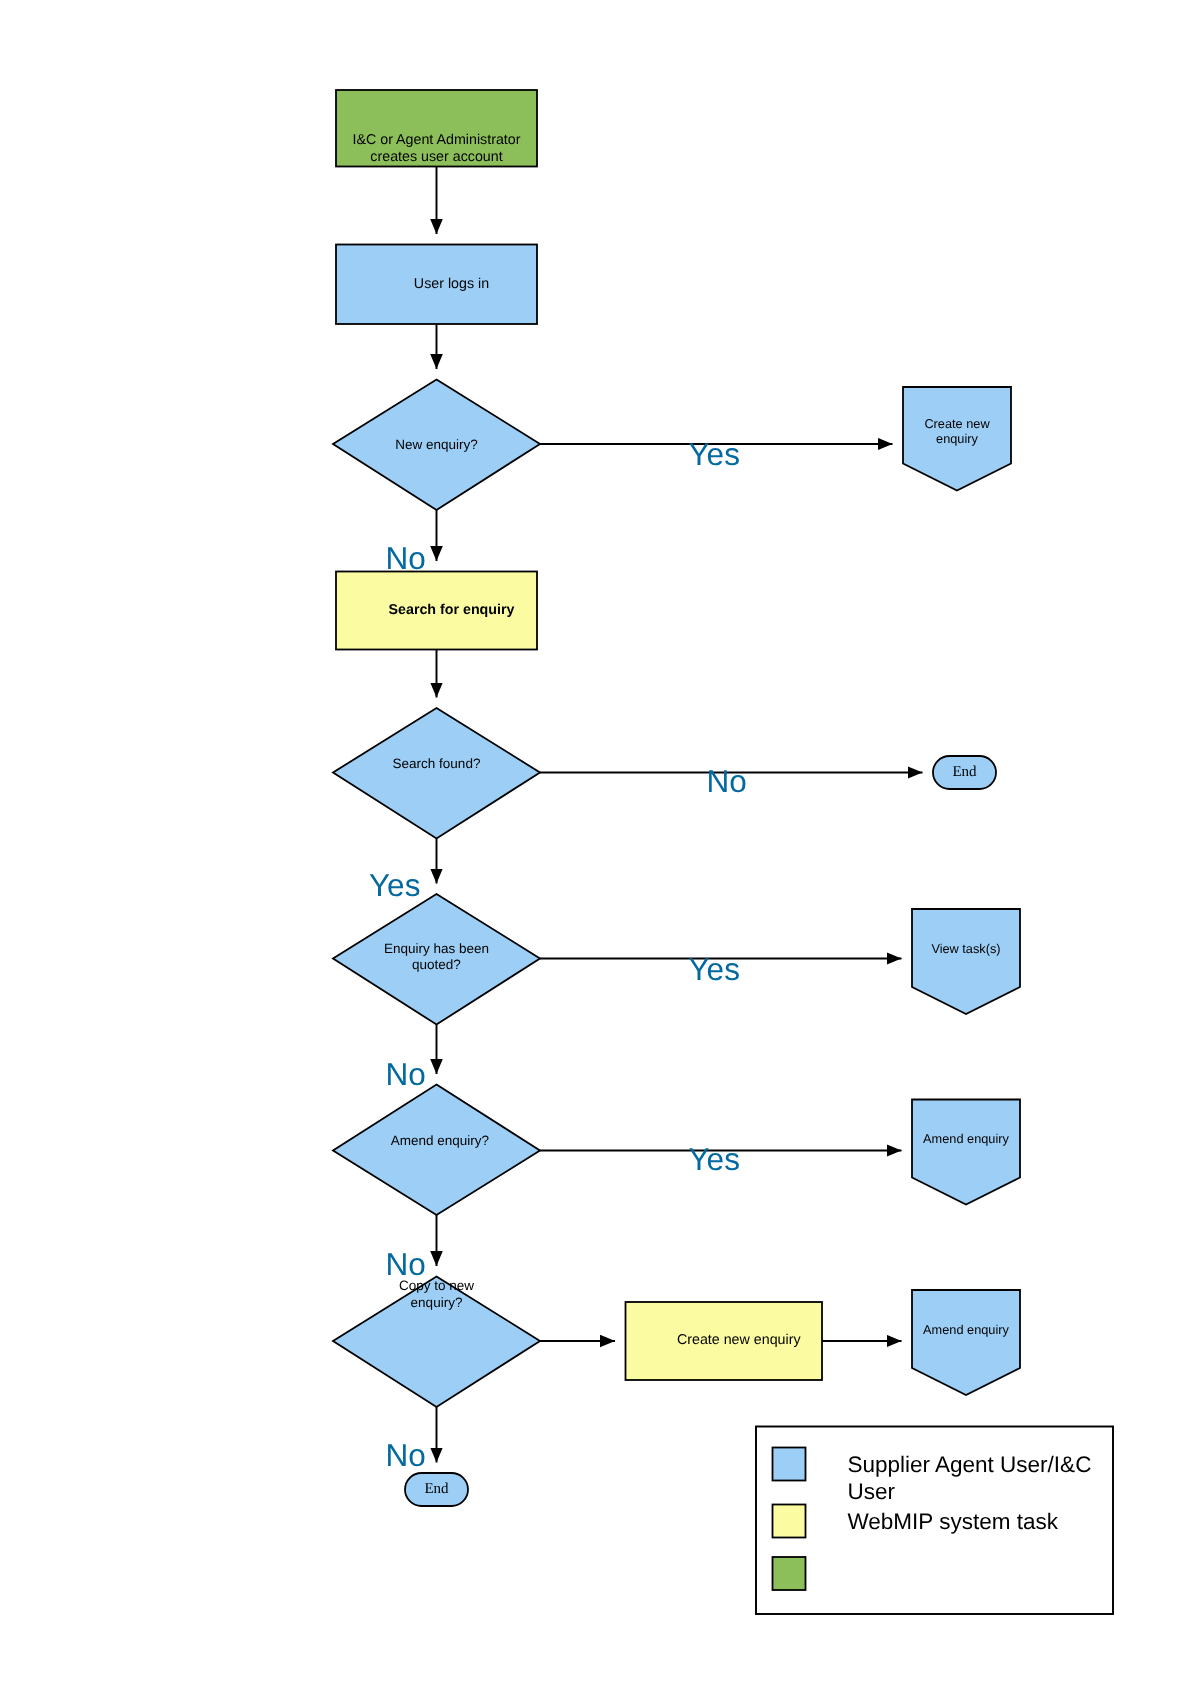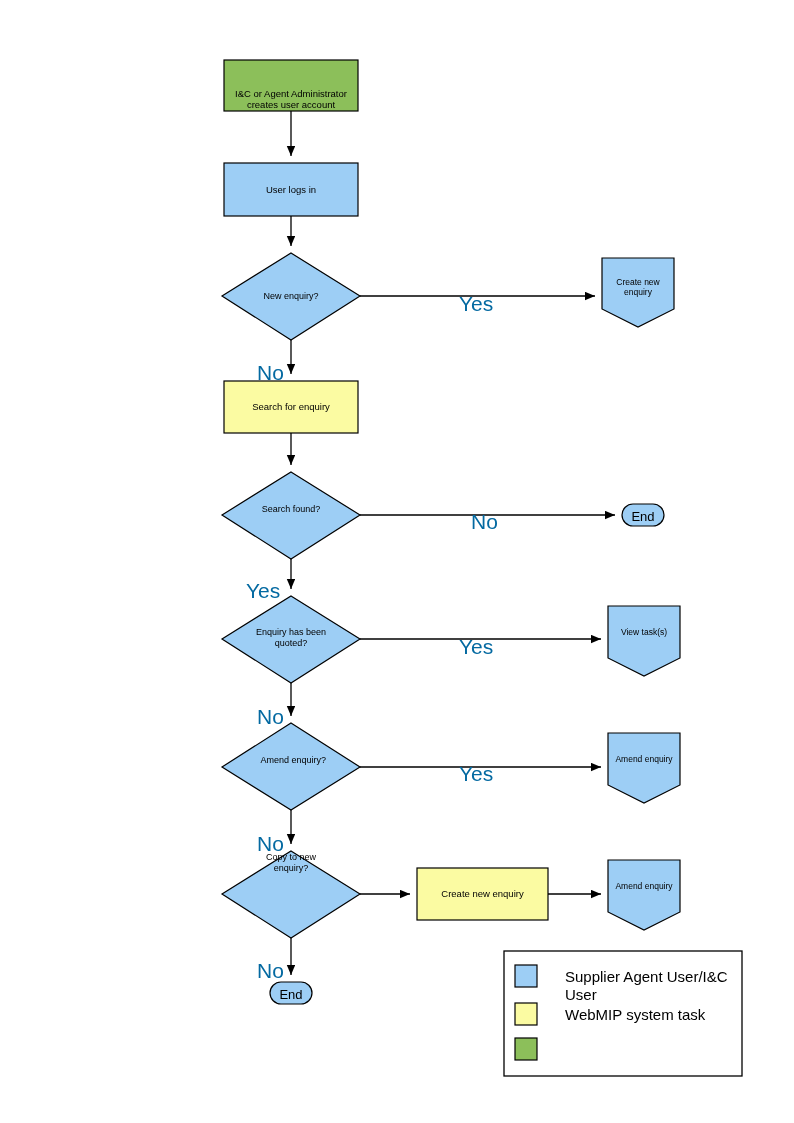--- a/index.html
+++ b/index.html
@@ -28,32 +28,34 @@
     color: #000000;
     line-height: 1.18;
     pointer-events: none;
     white-space: nowrap;
   }
   .node-label.wrap {
     white-space: normal;
   }
   .lbl-box {
     font-size: 9.5px;
+    padding-left: 10px;
   }
   .lbl-green {
     font-size: 9.5px;
   }
   .lbl-diamond {
     font-size: 9px;
   }
   .lbl-pent {
     font-size: 8.5px;
   }
   .lbl-pill {
-    font-size: 13px;
+    font-size: 10px;
+    font-family: Liberation Serif, serif;
   }
   .edge-label {
     position: absolute;
     font-size: 21px;
     color: #0369a1;
     line-height: 1;
     pointer-events: none;
     white-space: nowrap;
     margin-top: 20px;
   }
@@ -132,21 +134,21 @@
   </svg>
 
   <div class="node-label lbl-green wrap" style="left:226px; top:72px; width:130px;margin-top:16px;">I&amp;C or Agent Administrator creates user account</div>
 
   <div class="node-label lbl-box" style="left:226px; top:184px; width:130px;">User logs in</div>
 
   <div class="node-label lbl-diamond" style="left:231px; top:291px; width:120px;">New enquiry?</div>
 
   <div class="node-label lbl-pent wrap" style="left:604px; top:277px; width:68px;">Create new enquiry</div>
 
-  <div class="node-label lbl-box" style="left:226px; top:401px; width:130px;">Search for enquiry</div>
+  <div class="node-label lbl-box" style="left:226px; top:401px; width:130px;font-weight:bold;">Search for enquiry</div>
 
   <div class="node-label lbl-diamond wrap" style="left:251px; top:504px; width:80px;">Search found?</div>
 
   <div class="node-label lbl-pill" style="left:622px; top:509px; width:42px;">End</div>
 
   <div class="node-label lbl-diamond wrap" style="left:246px; top:627px; width:90px;">Enquiry has been quoted?</div>
 
   <div class="node-label lbl-pent" style="left:606px; top:627px; width:76px;">View task(s)</div>
 
   <div class="node-label lbl-diamond wrap" style="left:256px; top:755px; width:70px;text-align:right;">Amend enquiry?</div>

